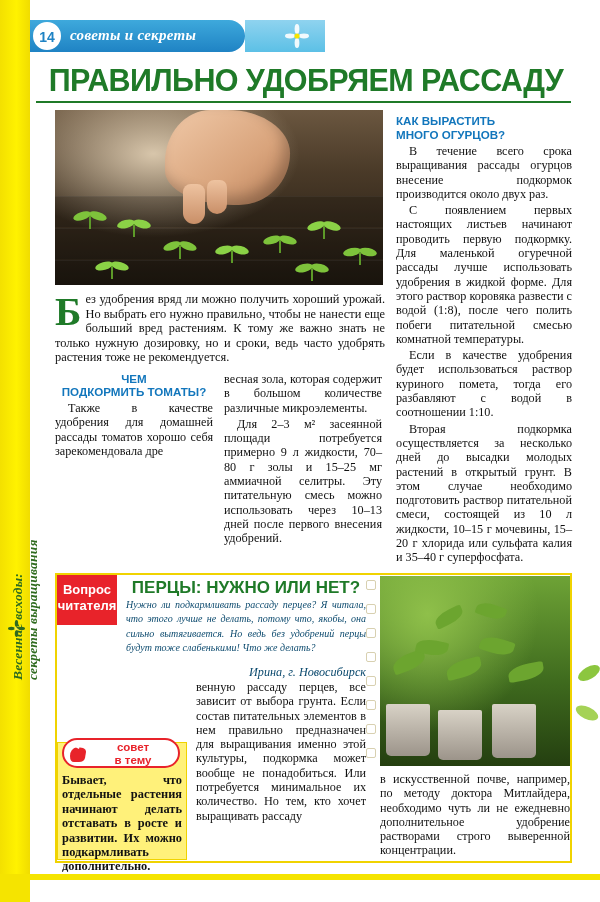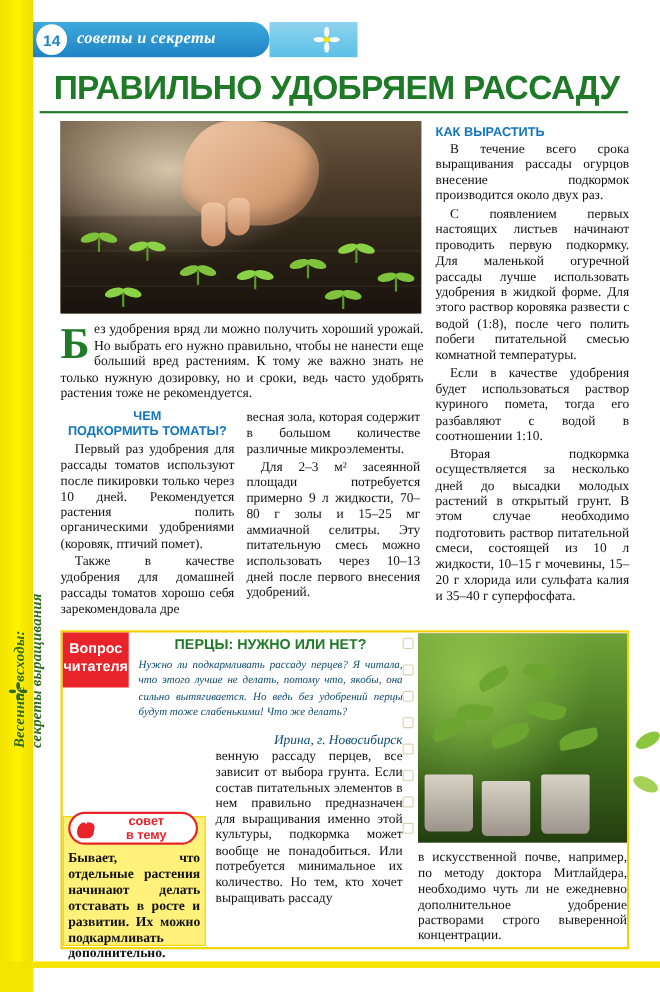--- a/index.html
+++ b/index.html
@@ -241,21 +241,21 @@
     text-align: center;
     padding-top: 7px;
     box-sizing: border-box;
   }
   .q-title {
     position: absolute;
     left: 126px; top: 578px;
     width: 240px;
     font-family: "Liberation Sans", sans-serif;
     font-weight: bold;
-    font-size: 13px;
+    font-size: 17px;
     color: #1f7a28;
     text-align: center;
   }
   .q-text {
     position: absolute;
     left: 126px; top: 598px;
     width: 240px;
     font-family: "Liberation Serif", serif;
     font-style: italic;
     font-size: 10px;
@@ -537,31 +537,31 @@
   </div>
 
   <div class="lead-block">
     <span class="dropcap">Б</span>
     <div class="lead-text">ез удобрения вряд ли можно получить хороший урожай. Но выбрать его нужно правильно, чтобы не нанести еще больший вред растениям. К тому же важно знать не только нужную дозировку, но и сроки, ведь часто удобрять растения тоже не рекомендуется.</div>
   </div>
 
   <div class="col" id="col-left">
     <div class="sub-head">ЧЕМ</div>
     <div class="sub-head" style="margin-top:-3px;">ПОДКОРМИТЬ ТОМАТЫ?</div>
-    <p>Первый раз удобрения для рассады томатов используют после пикировки только через 10 дней. Рекомендуется растения полить органическими удобрениями (коровяк, птичий помет).</p>
     <p>Также в качестве удобрения для домашней рассады томатов хорошо себя зарекомендовала дре</p>
   </div>
 
   <div class="col" id="col-mid">
     <p style="text-indent:0;">весная зола, которая содержит в большом количестве различные микроэлементы.</p>
     <p>Для 2–3 м² засеянной площади потребуется примерно 9 л жидкости, 70–80 г золы и 15–25 мг аммиачной селитры. Эту питательную смесь можно использовать через 10–13 дней после первого внесения удобрений.</p>
   </div>
 
   <div class="col" id="col-right">
     <div class="right-head">КАК ВЫРАСТИТЬ</div>
+    <div class="right-head" style="margin-bottom:3px;">МНОГО ОГУРЦОВ?</div>
     <p>В течение всего срока выращивания рассады огурцов внесение подкормок производится около двух раз.</p>
     <p>С появлением первых настоящих листьев начинают проводить первую подкормку. Для маленькой огуречной рассады лучше использовать удобрения в жидкой форме. Для этого раствор коровяка развести с водой (1:8), после чего полить побеги питательной смесью комнатной температуры.</p>
     <p>Если в качестве удобрения будет использоваться раствор куриного помета, тогда его разбавляют с водой в соотношении 1:10.</p>
     <p>Вторая подкормка осуществляется за несколько дней до высадки молодых растений в открытый грунт. В этом случае необходимо подготовить раствор питательной смеси, состоящей из 10 л жидкости, 10–15 г мочевины, 15–20 г хлорида или сульфата калия и 35–40 г суперфосфата.</p>
   </div>
 
   <div class="bottom-box"></div>
 
   <div class="q-label">
     <div>Вопрос</div>

